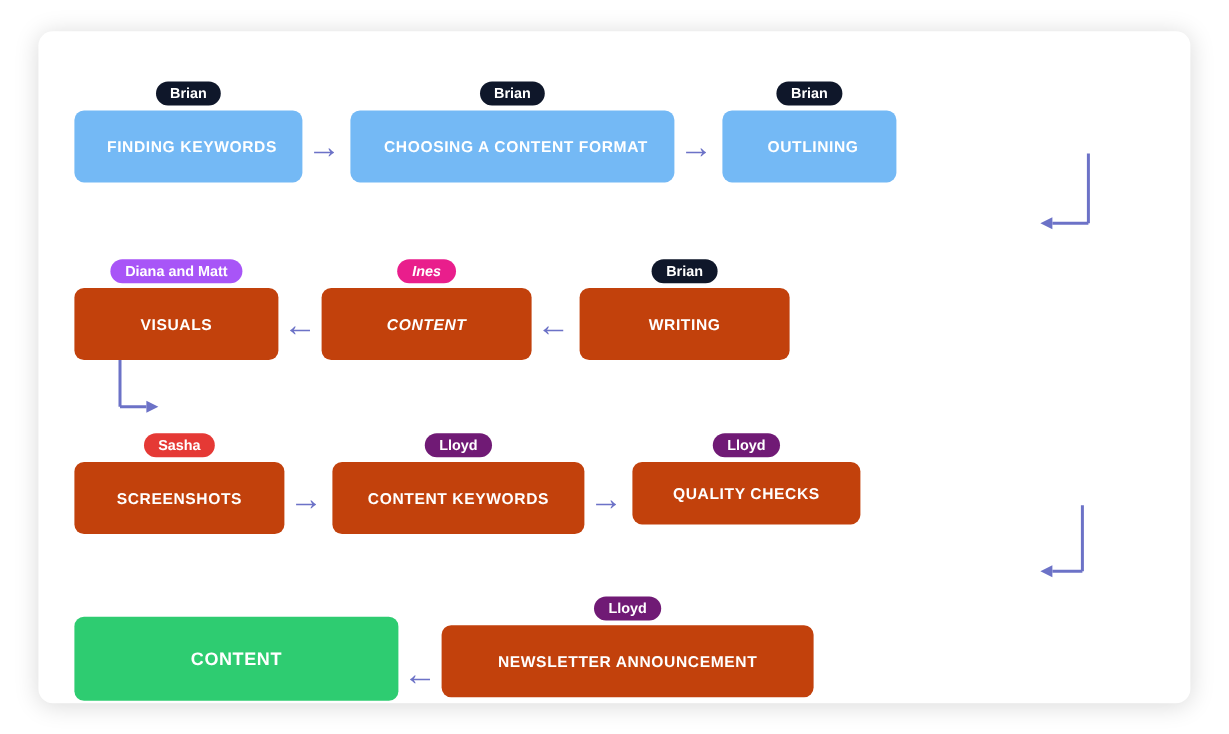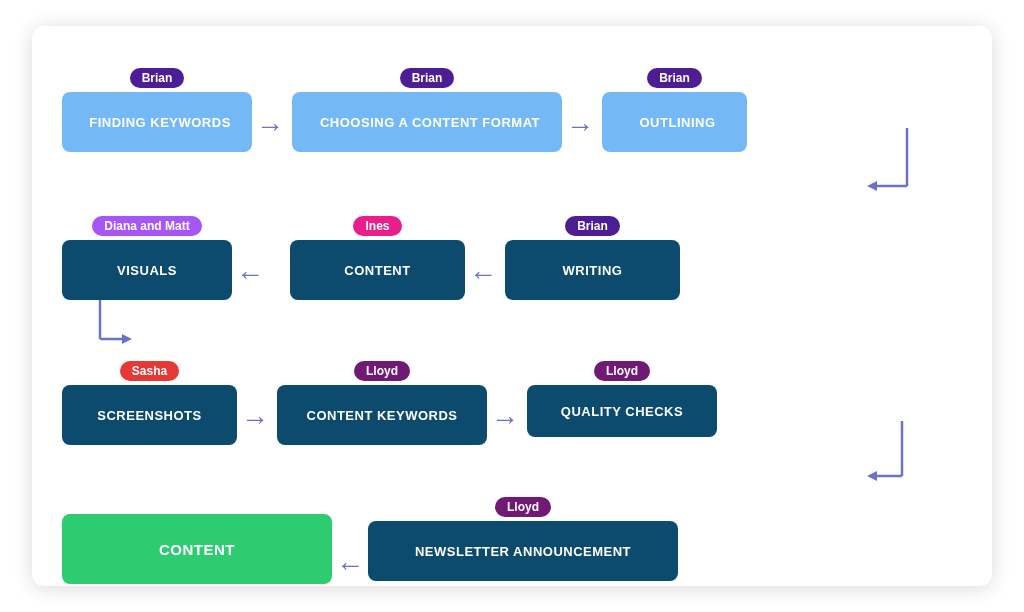--- a/index.html
+++ b/index.html
@@ -59,39 +59,39 @@
       color: #fff;
       padding: 0 10px;
     }
 
     .node-light-blue {
       background: #74b9f5;
       padding-left: 16px;
     }
 
     .node-medium-blue {
-      background: #0c4a6e;
+      background: #c2410c;
     }
 
     .node-green {
       background: #2ecc71;
     }
 
     
     .badge {
       border-radius: 20px;
       font-size: 12px;
       font-weight: 700;
       color: #fff;
       padding: 3px 12px;
       margin-bottom: 4px;
       white-space: nowrap;
     }
 
-    .badge-teal    { background: #4c1d95; }
+    .badge-teal    { background: #0f172a; }
     .badge-purple  { background: #a855f7; }
     .badge-orange  { background: #701a75; }
     .badge-red     { background: #e53935; }
     .badge-magenta { background: #e91e8c; }
 
     
     .arrow {
       color: #6c72c7;
       font-size: 28px;
       line-height: 1;
@@ -176,21 +176,21 @@
   <div class="row row-2">
     <div style="display:flex;align-items:center;width:100%;justify-content:flex-start;gap:0;">
 
       <div class="node-wrap">
         <div class="badge badge-purple">Diana and Matt</div>
         <div class="node node-medium-blue" id="node-visuals">VISUALS</div>
       </div>
 
       <div class="arrow" style="margin-top:26px;">←</div>
 
-      <div class="node-wrap" style="margin-left:22px;">
+      <div class="node-wrap" style="margin-left:0;font-style:italic;">
         <div class="badge badge-magenta">Ines</div>
         <div class="node node-medium-blue" id="node-editing">CONTENT</div>
       </div>
 
       <div class="arrow" style="margin-top:26px;">←</div>
 
       <div class="node-wrap" style="margin-left:4px;">
         <div class="badge badge-teal">Brian</div>
         <div class="node node-medium-blue" id="node-writing">WRITING</div>
       </div>

